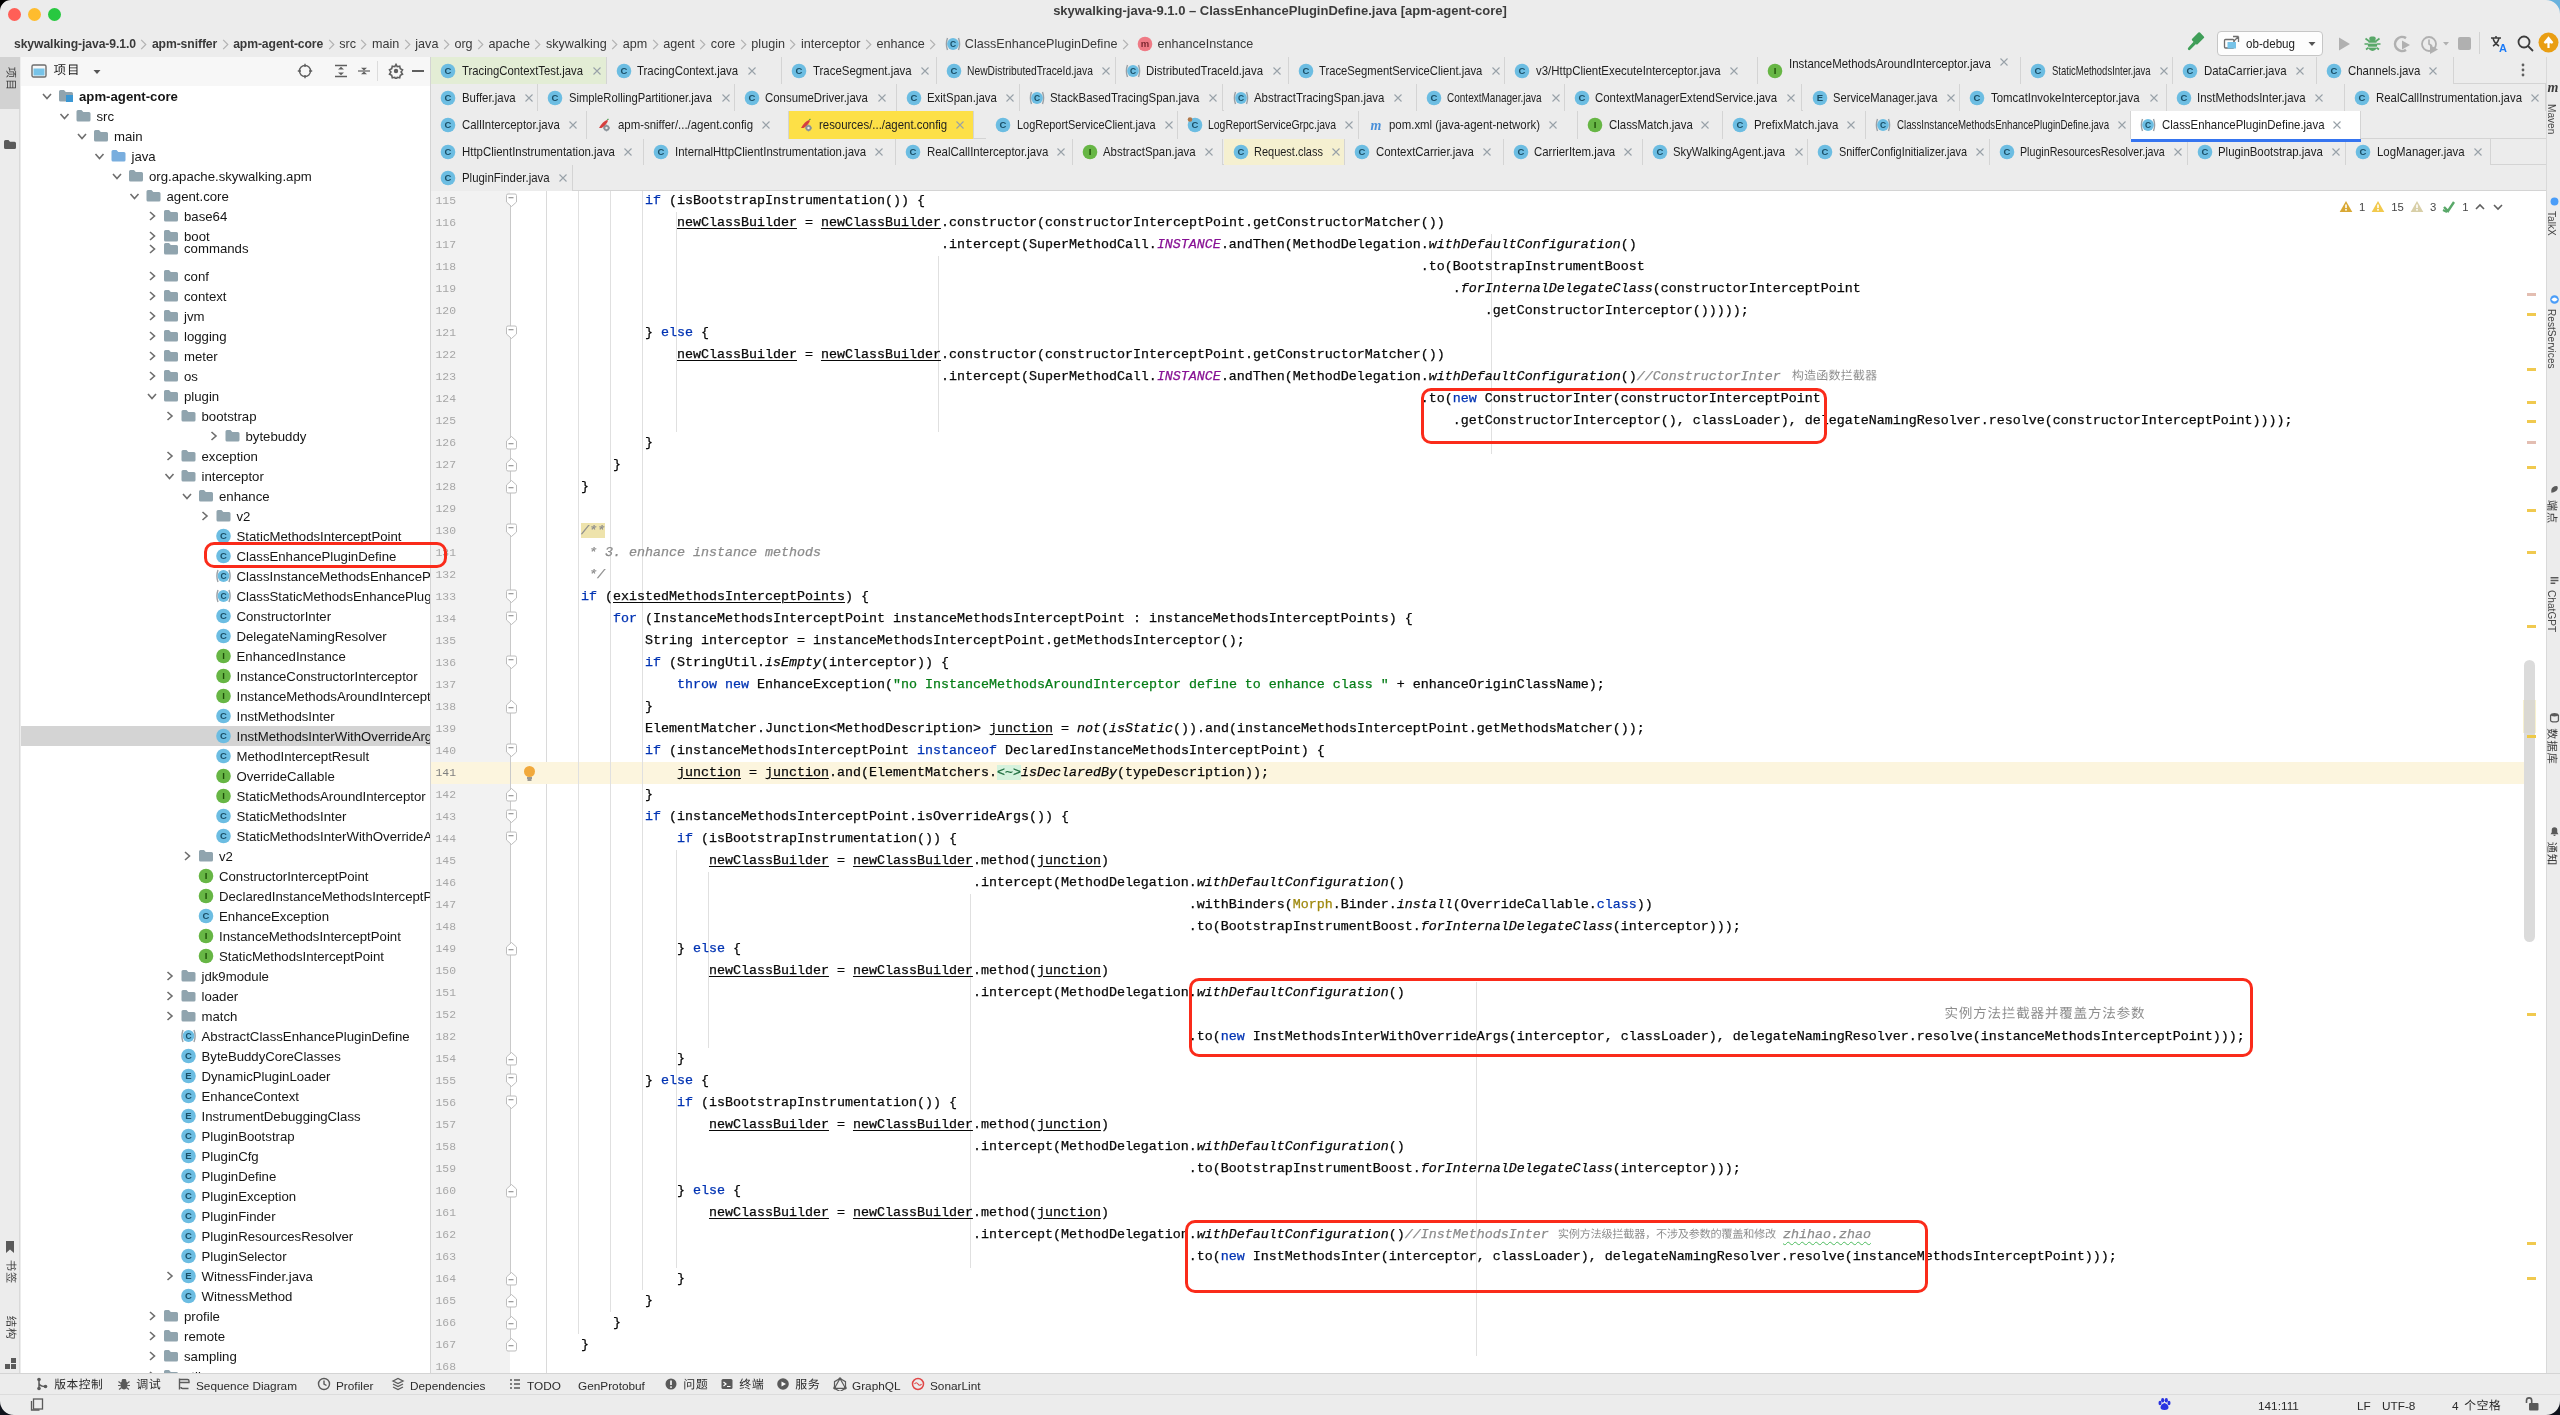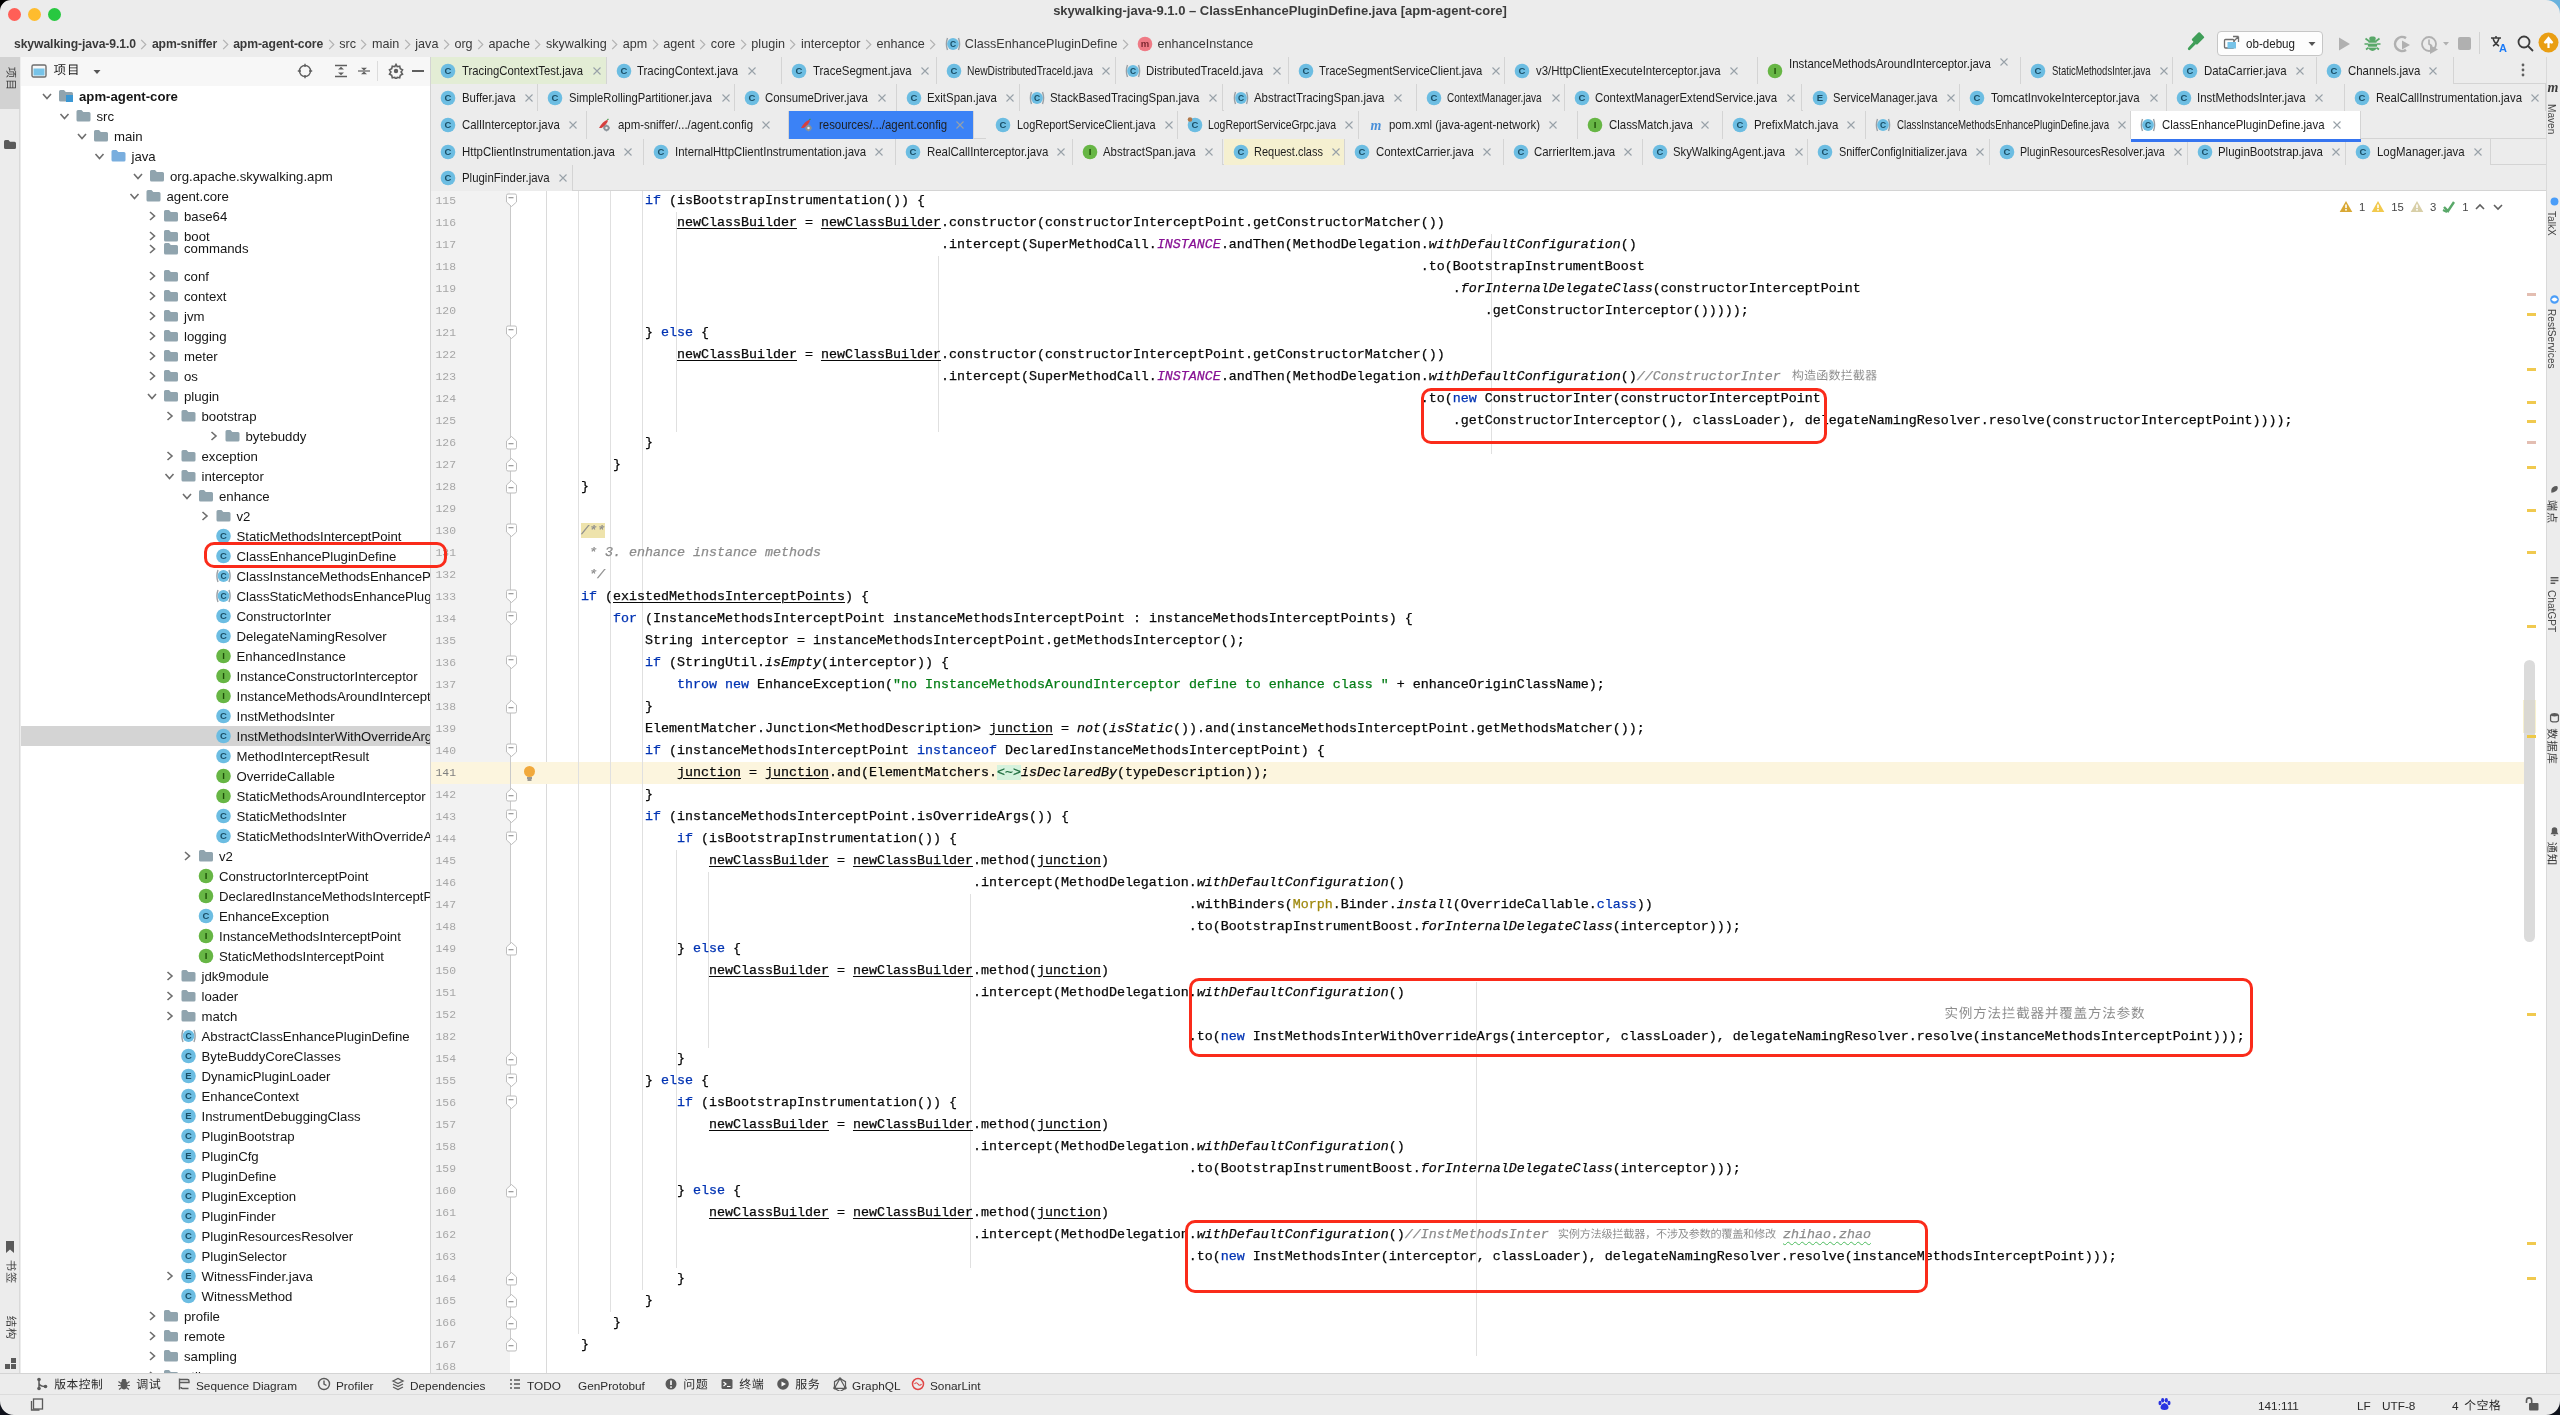--- a/index.html
+++ b/index.html
@@ -228,21 +228,21 @@
       <div class="abs treetxt" style="left:93.0px;top:2.5px;">main</div>
     </div>
     <div class="abs" style="left:0;top:89.5px;width:409px;height:20px;">
       <svg class="abs" style="left:0;top:0" width="409" height="20" viewBox="0 0 409 20">
         <path d="M74.5 8 l4 4.5 l4 -4.5" stroke="#6e6e6e" stroke-width="1.6" fill="none"></path>
         <path transform="translate(89.5,2)" d="M1 3.5 q0-1.5 1.5-1.5 h3.5 l1.8 2 h5.7 q1.5 0 1.5 1.5 v6.5 q0 1.5 -1.5 1.5 h-11 q-1.5 0 -1.5 -1.5 z" fill="#79aede"></path>
         <rect transform="translate(89.5,2)" x="1" y="4" width="13" height="9" fill="#7cc0e8" opacity="0.0"></rect>
       </svg>
       <div class="abs treetxt" style="left:110.5px;top:2.5px;">java</div>
     </div>
-    <div class="abs" style="left:0;top:109.5px;width:409px;height:20px;margin-left:21px;">
+    <div class="abs" style="left:0;top:109.5px;width:409px;height:20px;">
       <svg class="abs" style="left:0;top:0" width="409" height="20" viewBox="0 0 409 20">
         <path d="M92.0 8 l4 4.5 l4 -4.5" stroke="#6e6e6e" stroke-width="1.6" fill="none"></path>
         <path transform="translate(107.0,2)" d="M1 3.5 q0-1.5 1.5-1.5 h3.5 l1.8 2 h5.7 q1.5 0 1.5 1.5 v6.5 q0 1.5 -1.5 1.5 h-11 q-1.5 0 -1.5 -1.5 z" fill="#90a4ae"></path>
       </svg>
       <div class="abs treetxt" style="left:128.0px;top:2.5px;">org.apache.skywalking.apm</div>
     </div>
     <div class="abs" style="left:0;top:129.5px;width:409px;height:20px;">
       <svg class="abs" style="left:0;top:0" width="409" height="20" viewBox="0 0 409 20">
         <path d="M109.5 8 l4 4.5 l4 -4.5" stroke="#6e6e6e" stroke-width="1.6" fill="none"></path>
         <path transform="translate(124.5,2)" d="M1 3.5 q0-1.5 1.5-1.5 h3.5 l1.8 2 h5.7 q1.5 0 1.5 1.5 v6.5 q0 1.5 -1.5 1.5 h-11 q-1.5 0 -1.5 -1.5 z" fill="#90a4ae"></path>
@@ -1050,21 +1050,21 @@
       <rect x="7.1" y="10.4" width="1.6" height="1.2" fill="#8a9299"></rect>
       <rect x="12.3" y="10.4" width="1.6" height="1.2" fill="#8a9299"></rect>
     </svg>
     <div class="abs" style="left:30.5px;top:0;height:27.5px;display:flex;align-items:center">
       <span class="tabtxt" style="transform:scaleX(0.900);width:150.4px">apm-sniffer/.../agent.config</span>
       <svg style="margin-left:-7.0px;flex:none" width="10" height="10" viewBox="0 0 10 10">
         <path d="M1.5 1.5 l7 7 M8.5 1.5 l-7 7" stroke="#98a1a8" stroke-width="1.1"></path>
       </svg>
     </div>
   </div>
-<div class="abs" style="left:788.7px;top:111.0px;width:185px;height:27.5px;background:#3b82f6;border-right:1px solid #d4d4d4;overflow:hidden">
+<div class="abs" style="left:788.7px;top:111.0px;width:185px;height:27.5px;background:#fde047;border-right:1px solid #d4d4d4;overflow:hidden">
     <svg class="abs" style="left:9px;top:5.75px" width="16" height="16" viewBox="0 0 16 16">
       <path d="M3 11 q4 -7 8-8 q1.5 0 .5 2 q-2 4 -6 6 z" fill="#d53f3f"></path>
       <path d="M10.5 3.2 l1.5 -1.8 l1 1.2 z" fill="#3a8f3a"></path>
       <circle cx="10.5" cy="11" r="3" fill="#8a9299"></circle>
       <circle cx="10.5" cy="11" r="1.2" fill="#ececec"></circle>
       <rect x="9.9" y="7.6" width="1.2" height="1.6" fill="#8a9299"></rect>
       <rect x="9.9" y="12.8" width="1.2" height="1.6" fill="#8a9299"></rect>
       <rect x="7.1" y="10.4" width="1.6" height="1.2" fill="#8a9299"></rect>
       <rect x="12.3" y="10.4" width="1.6" height="1.2" fill="#8a9299"></rect>
     </svg>

